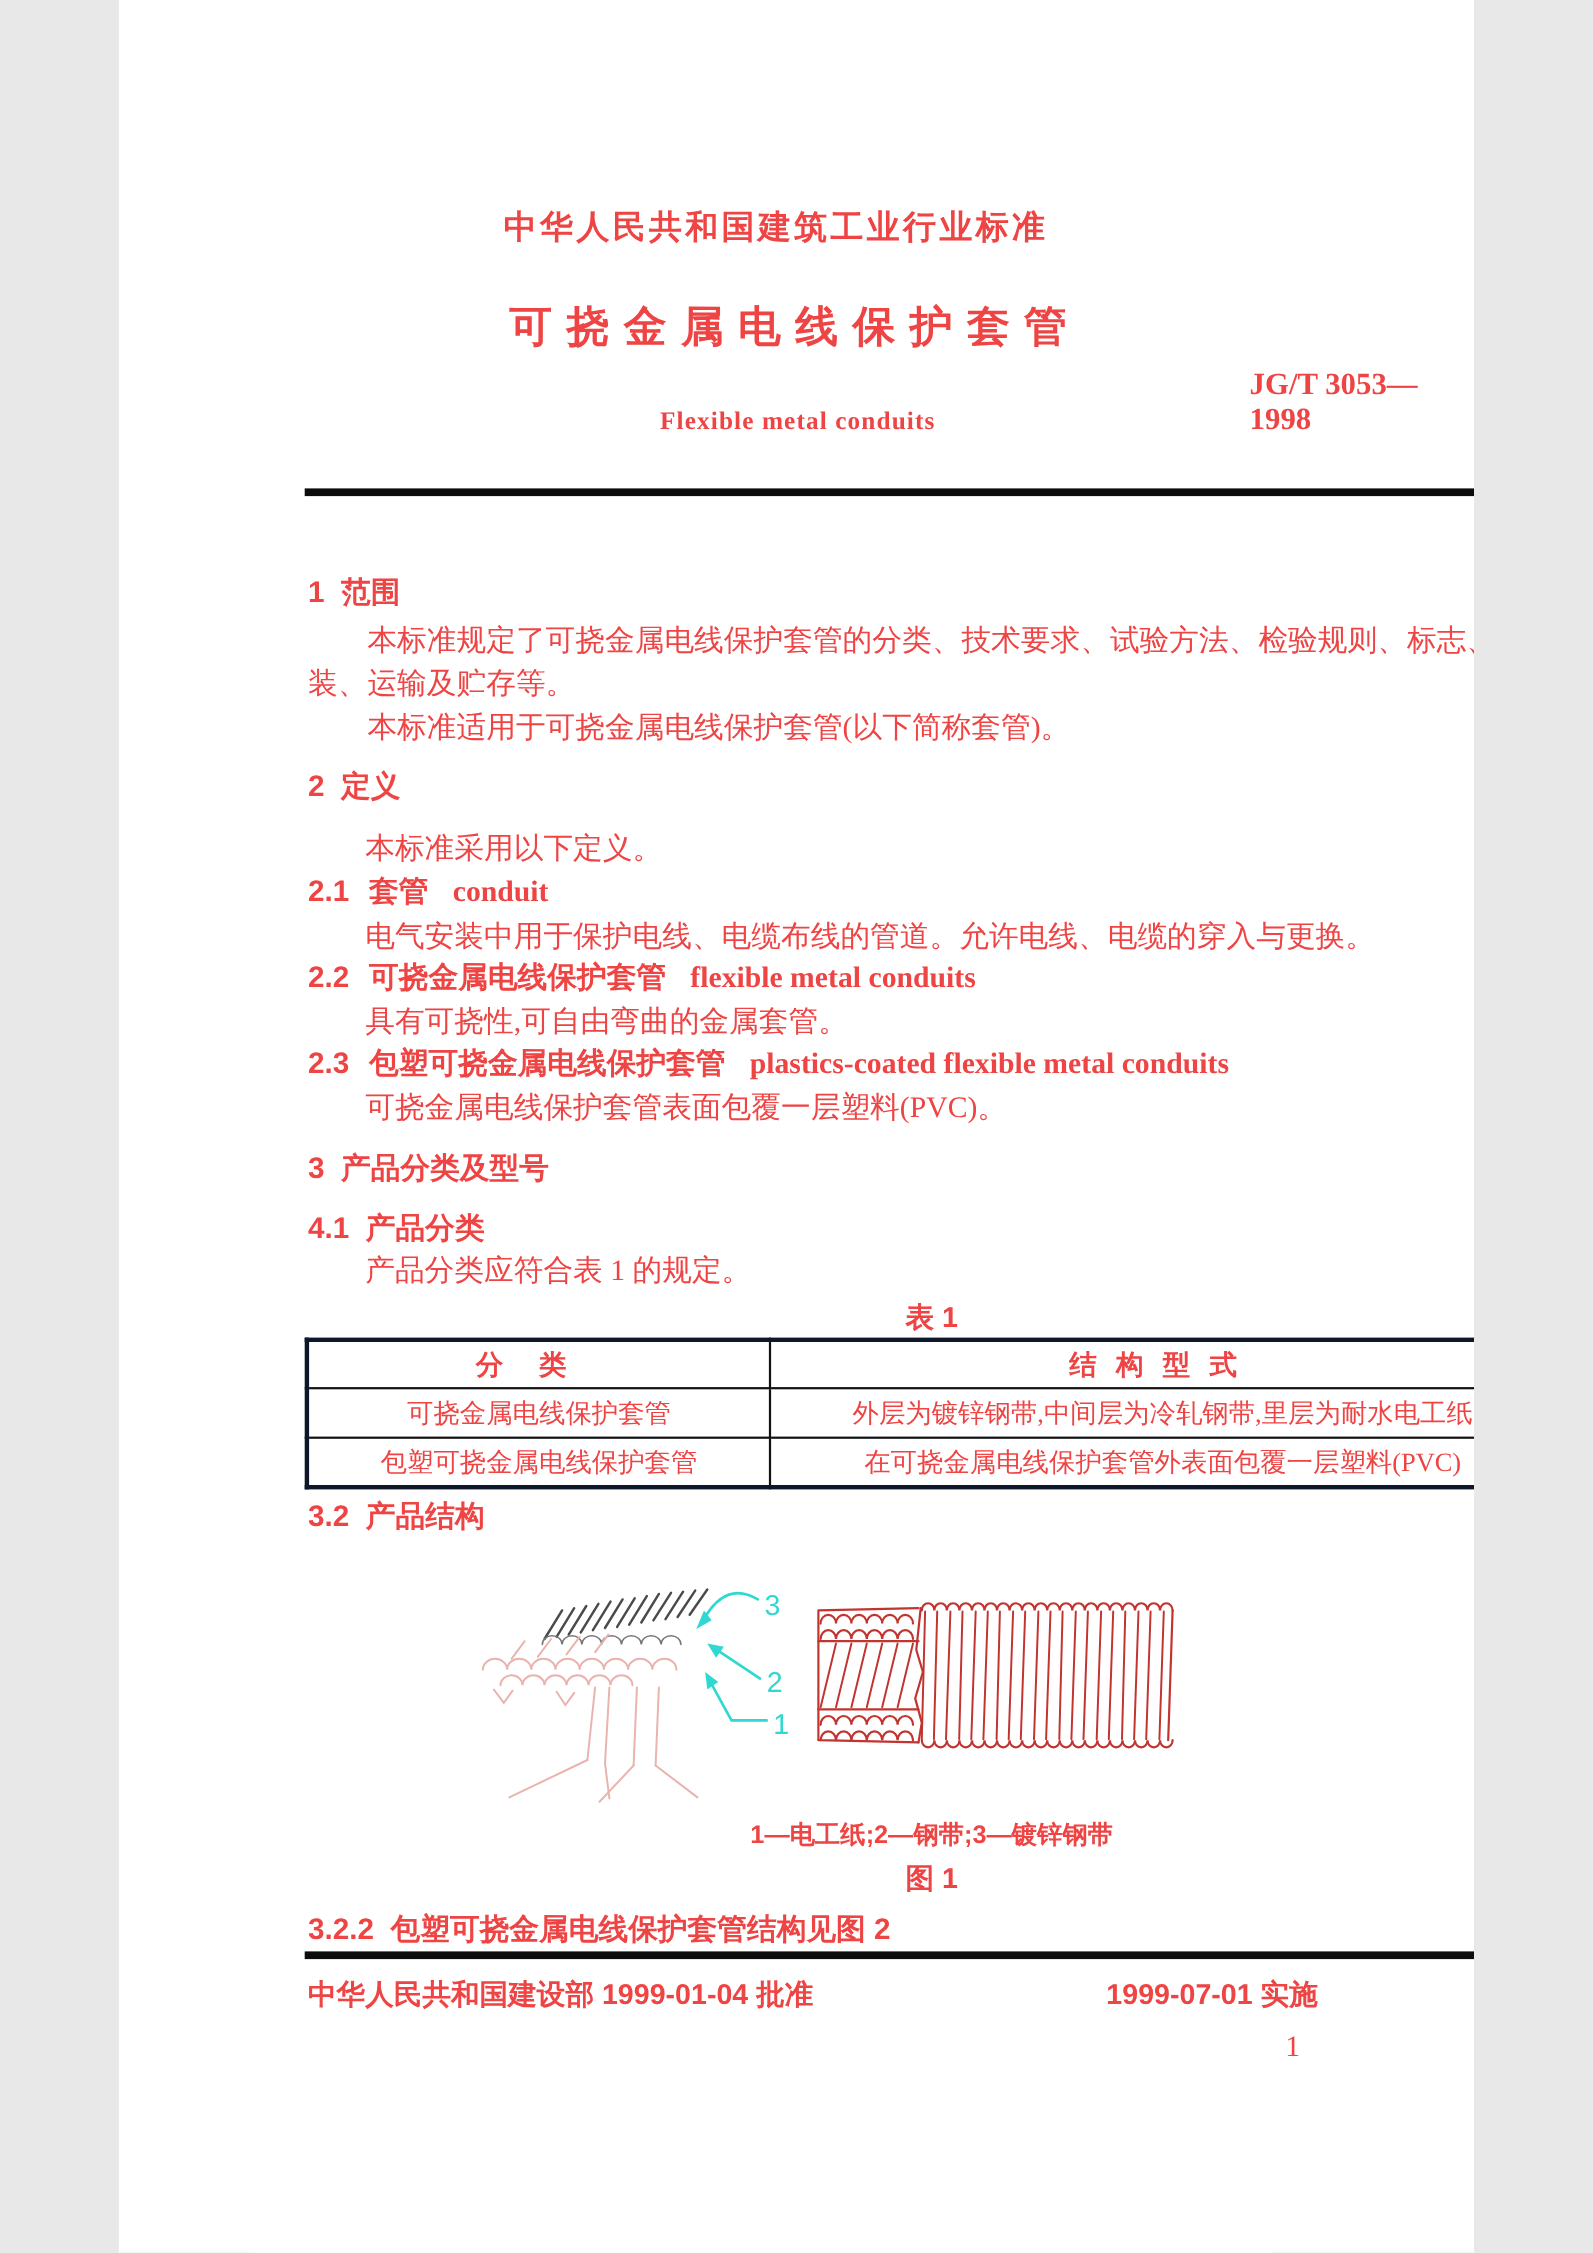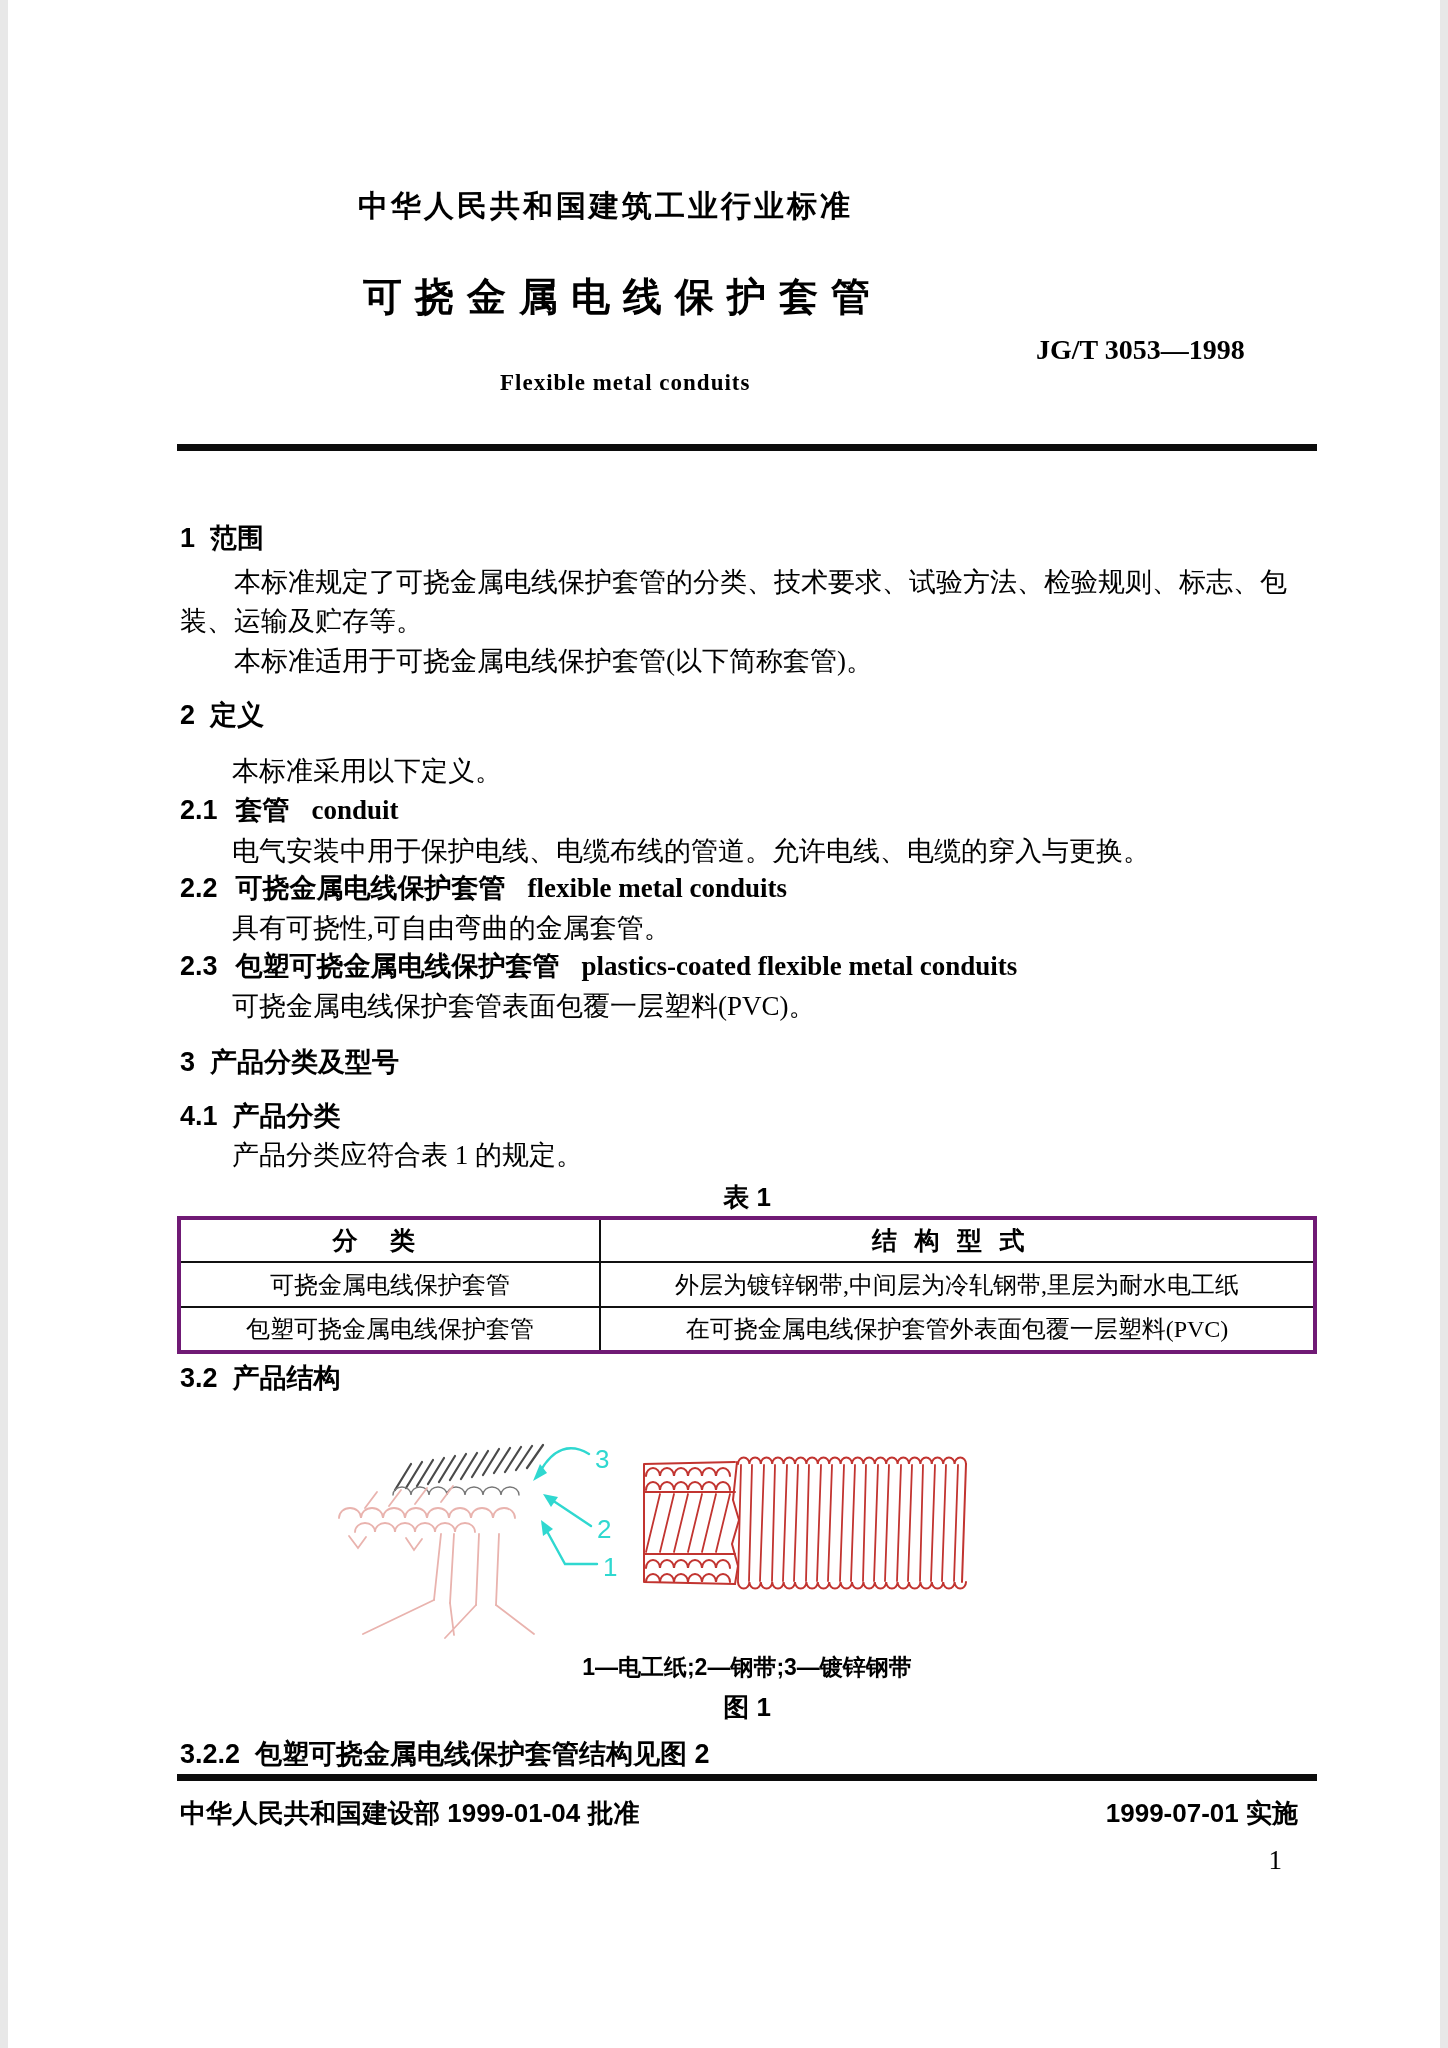--- a/index.html
+++ b/index.html
@@ -1,19 +1,19 @@
 <!DOCTYPE html>
 <html><head>
 <meta charset="utf-8">
 <style>
   * { margin:0; padding:0; box-sizing:border-box; }
   html,body { background:#e8e8e8; }
   .page {
-    position:relative; width:1432px; height:2048px; background:#ffffff;
-    margin:0 auto; overflow:hidden; color:#000000;
+    position:relative; width:1232px; height:2048px; background:#ffffff;
+    margin:0 auto; overflow:hidden; color:#ef4444;
     font-family:"Liberation Serif", serif;
   }
   .abs { position:absolute; white-space:pre-wrap; }
   .hd  { font-family:"Liberation Sans", sans-serif; font-weight:bold; }
   .org-line   { left:350px; top:186px; font-size:30px; letter-spacing:3px; }
   .title-cn   { left:355px; top:270px; font-size:39px; letter-spacing:13px; }
   .std-code   { left:1028px; top:334px; font-size:28px; font-weight:bold; }
   .title-en   { left:492px; top:370px; font-size:23px; font-weight:bold; letter-spacing:1px; }
   .rule       { left:169px; width:1140px; height:7px; background:#0c0c0c; }
   .rule-top   { top:444px; }
@@ -22,21 +22,21 @@
   .body-p     { left:172px; width:1140px; font-size:27px; line-height:39px; }
   .indent     { text-indent:54px; }
   .sub-p      { left:224px; font-size:27px; line-height:39px; }
   .def-head   { left:172px; font-size:27px; }
   .def-num    { font-family:"Liberation Sans", sans-serif; font-weight:bold; }
   .def-term   { font-family:"Liberation Sans", sans-serif; font-weight:bold; margin-left:18px; }
   .def-en     { font-weight:bold; margin-left:22px; }
   .tbl-cap    { left:169px; width:1140px; top:1180px; text-align:center;
                 font-family:"Liberation Sans", sans-serif; font-weight:bold; font-size:26px; }
   .tbl        { left:169px; top:1216px; width:1140px; border-collapse:collapse;
-                border:4px solid #701a75; table-layout:fixed; }
+                border:4px solid #0f172a; table-layout:fixed; }
   .tbl th, .tbl td { border:2.5px solid #111; text-align:center; vertical-align:middle; }
   .tbl th { height:44px; font-family:"Liberation Sans", sans-serif; font-size:25px; }
   .tbl td { height:45px; font-size:24px; }
   .col-cat { width:421px; }
   th.col-cat { letter-spacing:1.3em; }
   th.col-struct { letter-spacing:0.7em; }
   .fig-legend { left:169px; width:1140px; top:1652px; text-align:center;
                 font-family:"Liberation Sans", sans-serif; font-weight:bold; font-size:23px; }
   .fig-cap    { left:169px; width:1140px; top:1690px; text-align:center;
                 font-family:"Liberation Sans", sans-serif; font-weight:bold; font-size:26px; }

